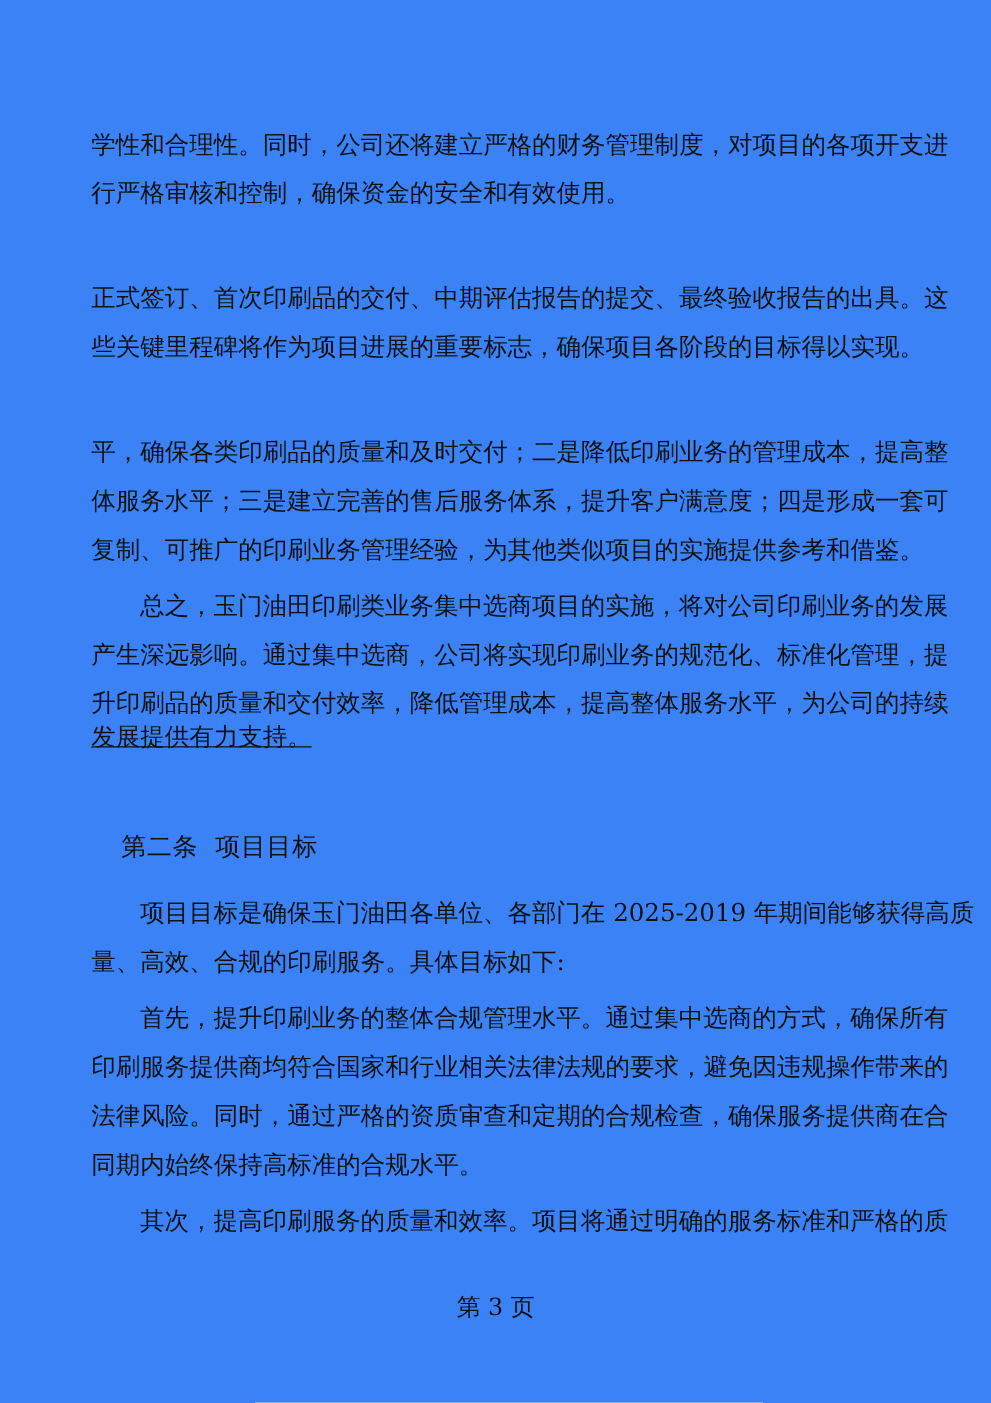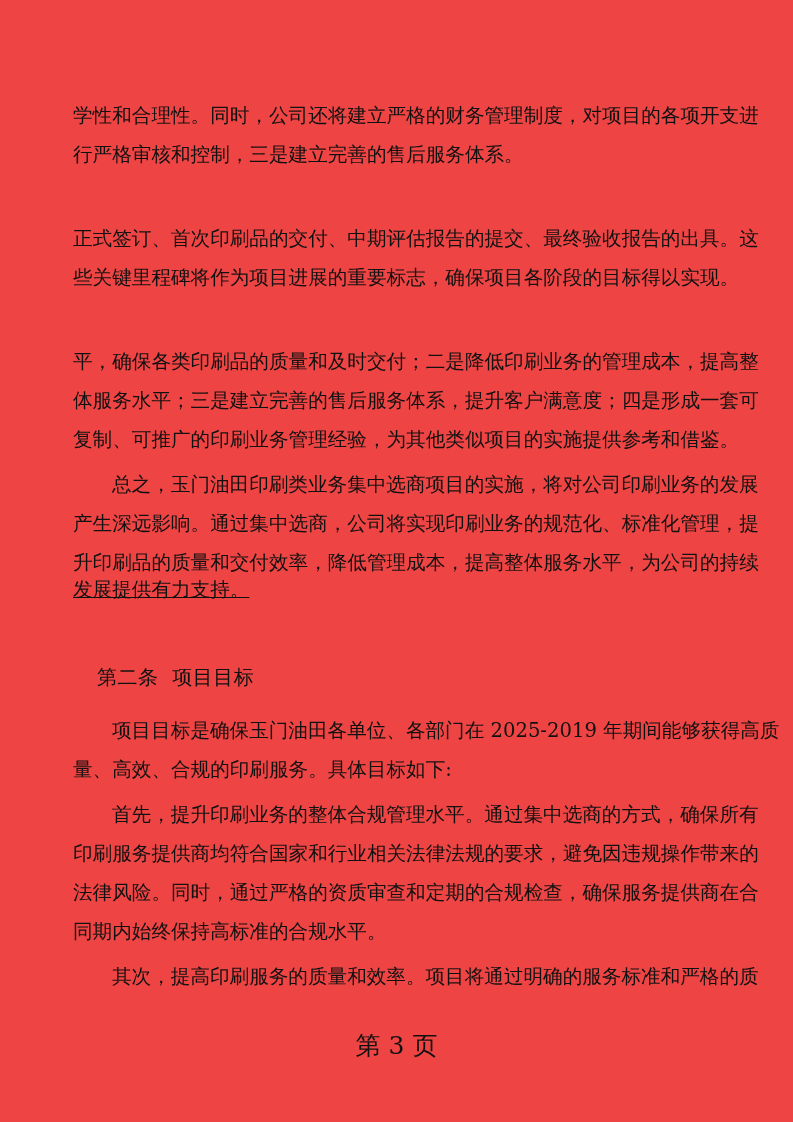--- a/index.html
+++ b/index.html
@@ -1,34 +1,34 @@
 <!DOCTYPE html>
 <html><head>
 <meta charset="utf-8">
 <style>
   html, body { margin: 0; padding: 0; background: #ffffff; }
   body { width: 793px; height: 1122px; position: relative; overflow: hidden;
          font-family: "DejaVu Serif", "Liberation Serif", serif; color: #111111; }
-  .page { position: absolute; left: 0; top: 0; width: 793px; height: 1122px; background: #ef4444; }
+  .page { position: absolute; left: 0; top: 0; width: 793px; height: 1122px; background: #3b82f6; }
   .line { position: absolute; left: 73px; width: 650px; height: 24px; font-size: 19.6px;
           line-height: 24px; white-space: nowrap; text-align: justify; text-align-last: justify; }
   .line.last { text-align: left; text-align-last: left; }
   .line.indent { left: 112px; width: 611px; }
   .heading { position: absolute; left: 97px; top: 664px; font-size: 20px; font-weight: normal;
              line-height: 26px; font-family: "DejaVu Sans", "Liberation Sans", sans-serif; letter-spacing: 0.5px; }
   .footer { position: absolute; left: 0; width: 793px; top: 1034px; text-align: center;
-            font-size: 25px; line-height: 24px; }
+            font-size: 19px; line-height: 24px; }
 </style>
 </head>
 <body>
 
 <div class="page">
 
   <div class="line" style="top:104px;">学性和合理性。同时，公司还将建立严格的财务管理制度，对项目的各项开支进</div>
-  <div class="line last" style="top:143px;">行严格审核和控制，三是建立完善的售后服务体系。</div>
+  <div class="line last" style="top:143px;">行严格审核和控制，确保资金的安全和有效使用。</div>
 
   <div class="line last" style="top:266px;">些关键里程碑将作为项目进展的重要标志，确保项目各阶段的目标得以实现。</div>
   <div class="line" style="top:227px;">正式签订、首次印刷品的交付、中期评估报告的提交、最终验收报告的出具。这</div>
 
   <div class="line" style="top:350px;">平，确保各类印刷品的质量和及时交付；二是降低印刷业务的管理成本，提高整</div>
   <div class="line" style="top:389px;">体服务水平；三是建立完善的售后服务体系，提升客户满意度；四是形成一套可</div>
   <div class="line last" style="top:428px;">复制、可推广的印刷业务管理经验，为其他类似项目的实施提供参考和借鉴。</div>
 
   <div class="line indent" style="top:473px;">总之，玉门油田印刷类业务集中选商项目的实施，将对公司印刷业务的发展</div>
   <div class="line" style="top:512px;">产生深远影响。通过集中选商，公司将实现印刷业务的规范化、标准化管理，提</div>

